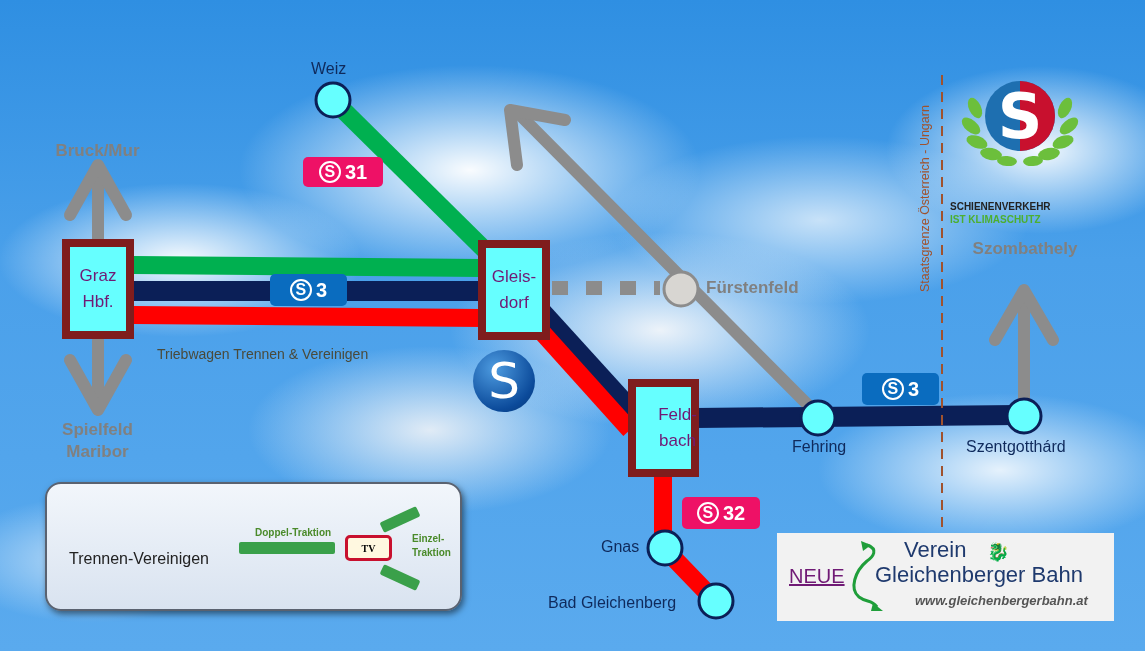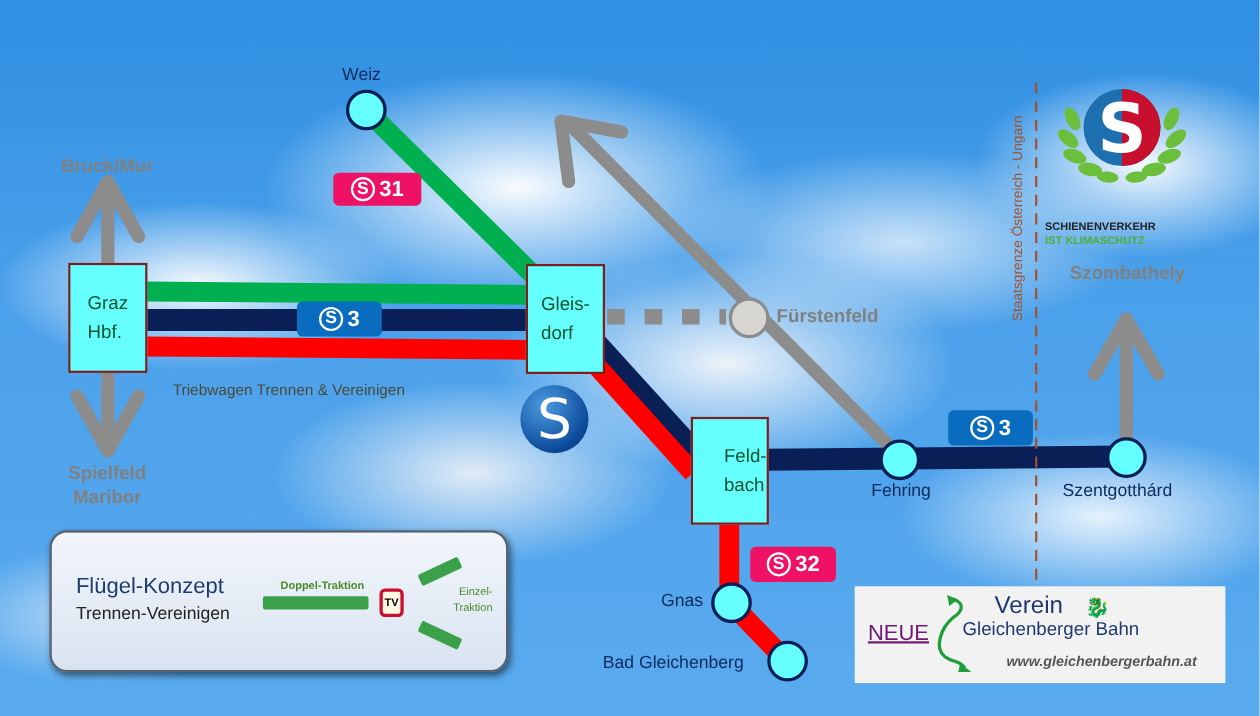--- a/index.html
+++ b/index.html
@@ -15,22 +15,22 @@
       radial-gradient(ellipse 260px 110px at 1000px 470px, rgba(255,255,255,0.85), rgba(255,255,255,0) 70%),
       radial-gradient(ellipse 200px 90px at 90px 560px, rgba(255,255,255,0.6), rgba(255,255,255,0) 70%),
       radial-gradient(ellipse 300px 120px at 820px 220px, rgba(255,255,255,0.7), rgba(255,255,255,0) 70%),
       linear-gradient(180deg, #2f8fe2 0%, #4aa0ea 40%, #5aaaee 100%);
   }
   .abs { position:absolute; }
   svg.map { position:absolute; left:0; top:0; }
   .dest { color:#808080; font-weight:bold; font-size:17px; text-align:center; line-height:22px; }
   .station-label { color:#0f2a5c; font-size:16px; }
   .box-station {
-    position:absolute; background:#66ffff; border:2px solid #7f1d1d;
-    color:#14532d; font-size:17px; text-align:left; display:flex;
+    position:absolute; background:#66ffff; border:8px solid #7f1d1d;
+    color:#701a75; font-size:17px; text-align:center; display:flex;
     align-items:center; justify-content:center; line-height:26px; box-sizing:border-box;
   }
   .badge {
     position:absolute; display:flex; align-items:center; justify-content:center;
     gap:4px; border-radius:5px; color:#fff; font-weight:bold; font-size:20px;
     box-sizing:border-box;
   }
   .badge .s-circ {
     width:22px; height:22px; border:2px solid #fff; border-radius:50%;
     display:flex; align-items:center; justify-content:center; font-size:16px; box-sizing:border-box;
@@ -167,37 +167,36 @@
     <path d="M65,3 A35,35 0 0 1 65,73 Z" fill="#c8102e"></path>
     <text x="65" y="60" text-anchor="middle" font-size="62" font-weight="bold" fill="#fff" font-family="DejaVu Sans, sans-serif">S</text>
   </svg>
 </div>
 <div class="abs" style="left:950px;top:184px;width:140px;text-align:left;font-size:10px;font-weight:bold;line-height:13px;margin-top:16px;">
   <div style="color:#222;">SCHIENENVERKEHR</div>
   <div style="color:#4caf30;">IST KLIMASCHUTZ</div>
 </div>
 
 <div class="concept-card">
-  <div class="abs" style="left:22px;top:38px;font-size:20px;color:#1f3a6e;">Flügel-Konzept</div>
   <div class="abs" style="left:22px;top:66px;font-size:16px;color:#222;">Trennen-Vereinigen</div>
   <div class="abs" style="left:208px;top:43px;font-size:10px;font-weight:bold;color:#4a8a2a;">Doppel-Traktion</div>
   <div class="abs" style="left:192px;top:58px;width:96px;height:12px;background:#3aa04a;border-radius:2px;"></div>
-  <div class="abs" style="left:298px;top:51px;width:22px;height:26px;border:3px solid #c8102e;border-radius:5px;background:#fff8e0;font-size:10px;font-weight:bold;display:flex;align-items:center;justify-content:center;box-sizing:border-box;">TV</div>
+  <div class="abs" style="left:298px;top:51px;width:47px;height:26px;border:3px solid #c8102e;border-radius:5px;background:#fff8e0;font-size:10px;font-weight:bold;display:flex;align-items:center;justify-content:center;box-sizing:border-box;font-family:Liberation Serif, serif;">TV</div>
   <div class="abs" style="left:333px;top:30px;width:40px;height:11px;background:#3aa04a;border-radius:2px;transform:rotate(-25deg);"></div>
   <div class="abs" style="left:333px;top:88px;width:40px;height:11px;background:#3aa04a;border-radius:2px;transform:rotate(25deg);"></div>
-  <div class="abs" style="left:365px;top:48px;font-size:10px;font-weight:normal;color:#4a8a2a;text-align:right;line-height:14px;">
+  <div class="abs" style="left:365px;top:48px;font-size:10px;font-weight:bold;color:#4a8a2a;text-align:left;line-height:14px;">
     <div>Einzel-</div>
     <div>Traktion</div>
   </div>
 </div>
 
 <div class="neue-card">
   <div class="abs" style="left:12px;top:32px;font-size:20px;color:#701a75;text-decoration:underline;">NEUE</div>
   <svg class="abs" style="left:70px;top:8px;" width="50" height="75">
     <path d="M20,4 C32,8 26,16 20,20 C8,30 2,48 12,56 C20,62 24,58 30,66" stroke="#1f9e3a" stroke-width="3" fill="none"></path>
     <polygon points="14,0 24,4 16,10" fill="#1f9e3a"></polygon>
     <polygon points="26,62 36,70 24,70" fill="#1f9e3a"></polygon>
   </svg>
   <div class="abs" style="left:127px;top:4px;font-size:22px;color:#1f3a6e;">Verein</div>
   <div class="abs" style="left:210px;top:8px;color:#1f9e3a;font-size:18px;">🐉</div>
-  <div class="abs" style="left:98px;top:29px;font-size:17px;color:#1f3a6e;white-space:nowrap;">Gleichenberger Bahn</div>
+  <div class="abs" style="left:98px;top:29px;font-size:22px;color:#1f3a6e;white-space:nowrap;">Gleichenberger Bahn</div>
   <div class="abs" style="left:138px;top:60px;font-size:13px;font-style:italic;font-weight:bold;color:#555;">www.gleichenbergerbahn.at</div>
 </div>
 
 </body></html>

